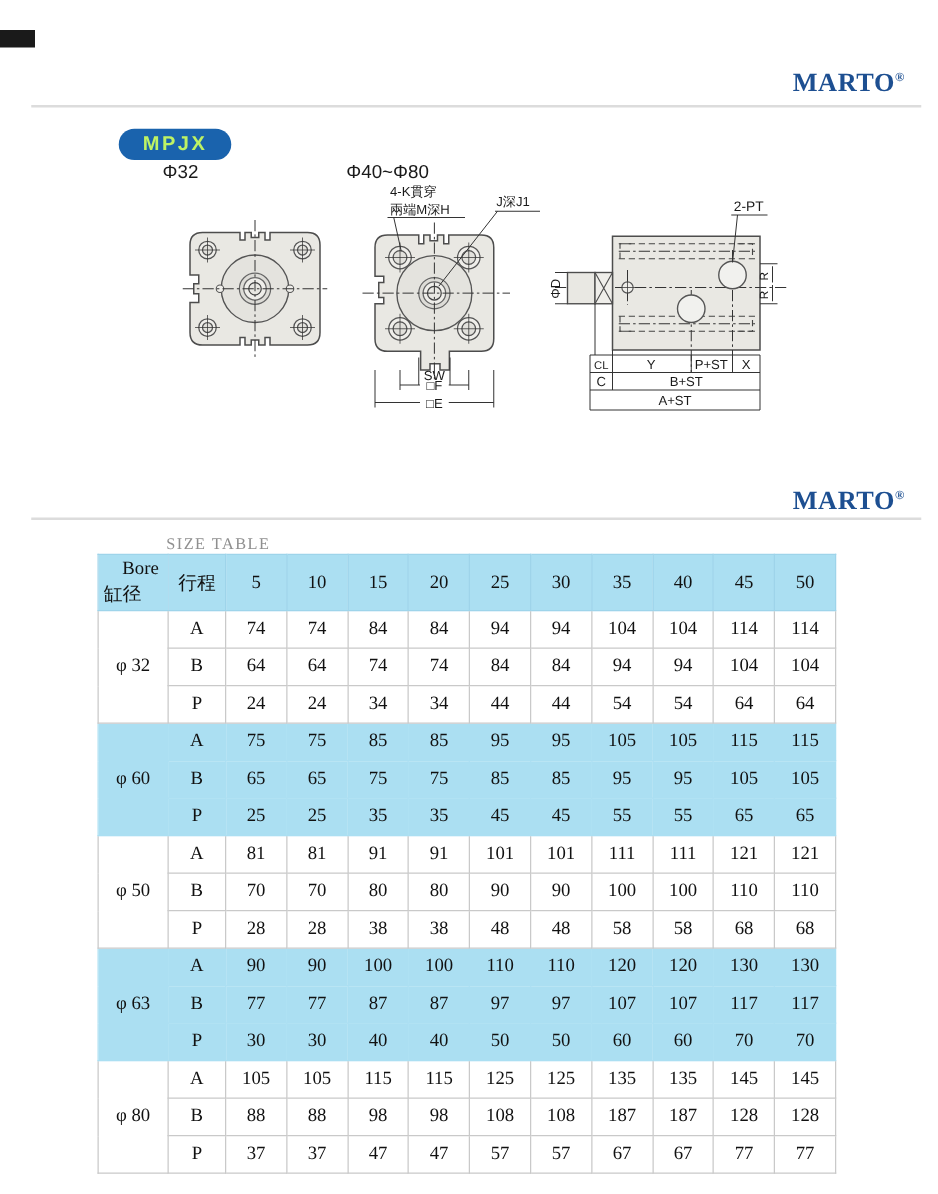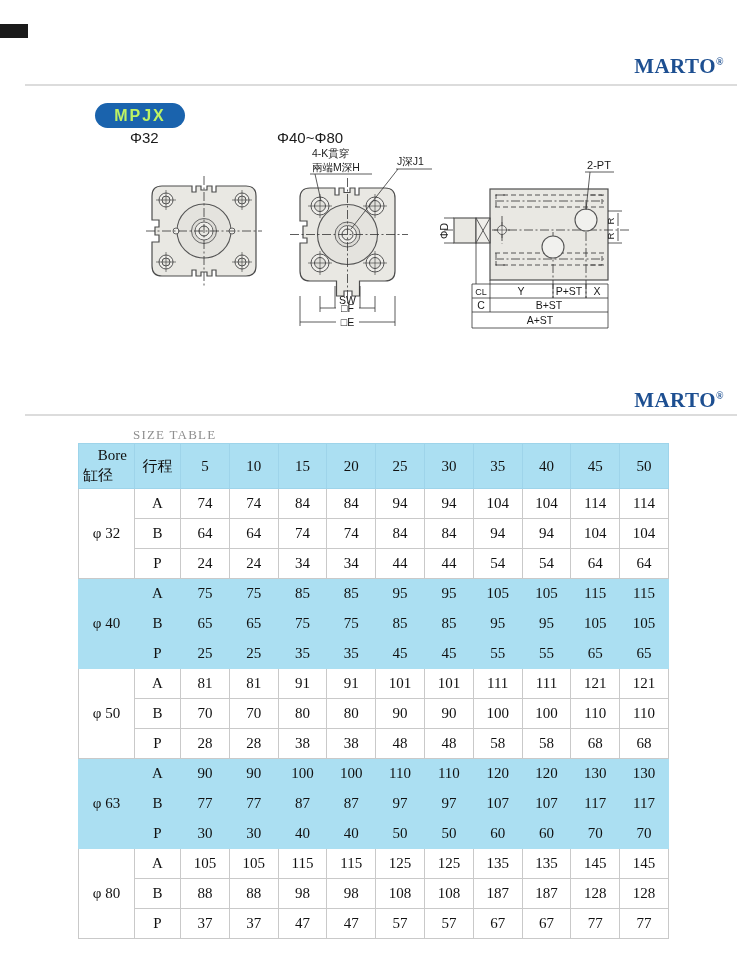--- a/index.html
+++ b/index.html
@@ -250,21 +250,21 @@
           <td>34</td>
           <td>34</td>
           <td>44</td>
           <td>44</td>
           <td>54</td>
           <td>54</td>
           <td>64</td>
           <td>64</td>
         </tr>
         <tr class="band">
-          <td rowspan="3">φ 40</td>
+          <td rowspan="3">φ 60</td>
           <td>A</td>
           <td>75</td>
           <td>75</td>
           <td>85</td>
           <td>85</td>
           <td>95</td>
           <td>95</td>
           <td>105</td>
           <td>105</td>
           <td>115</td>

